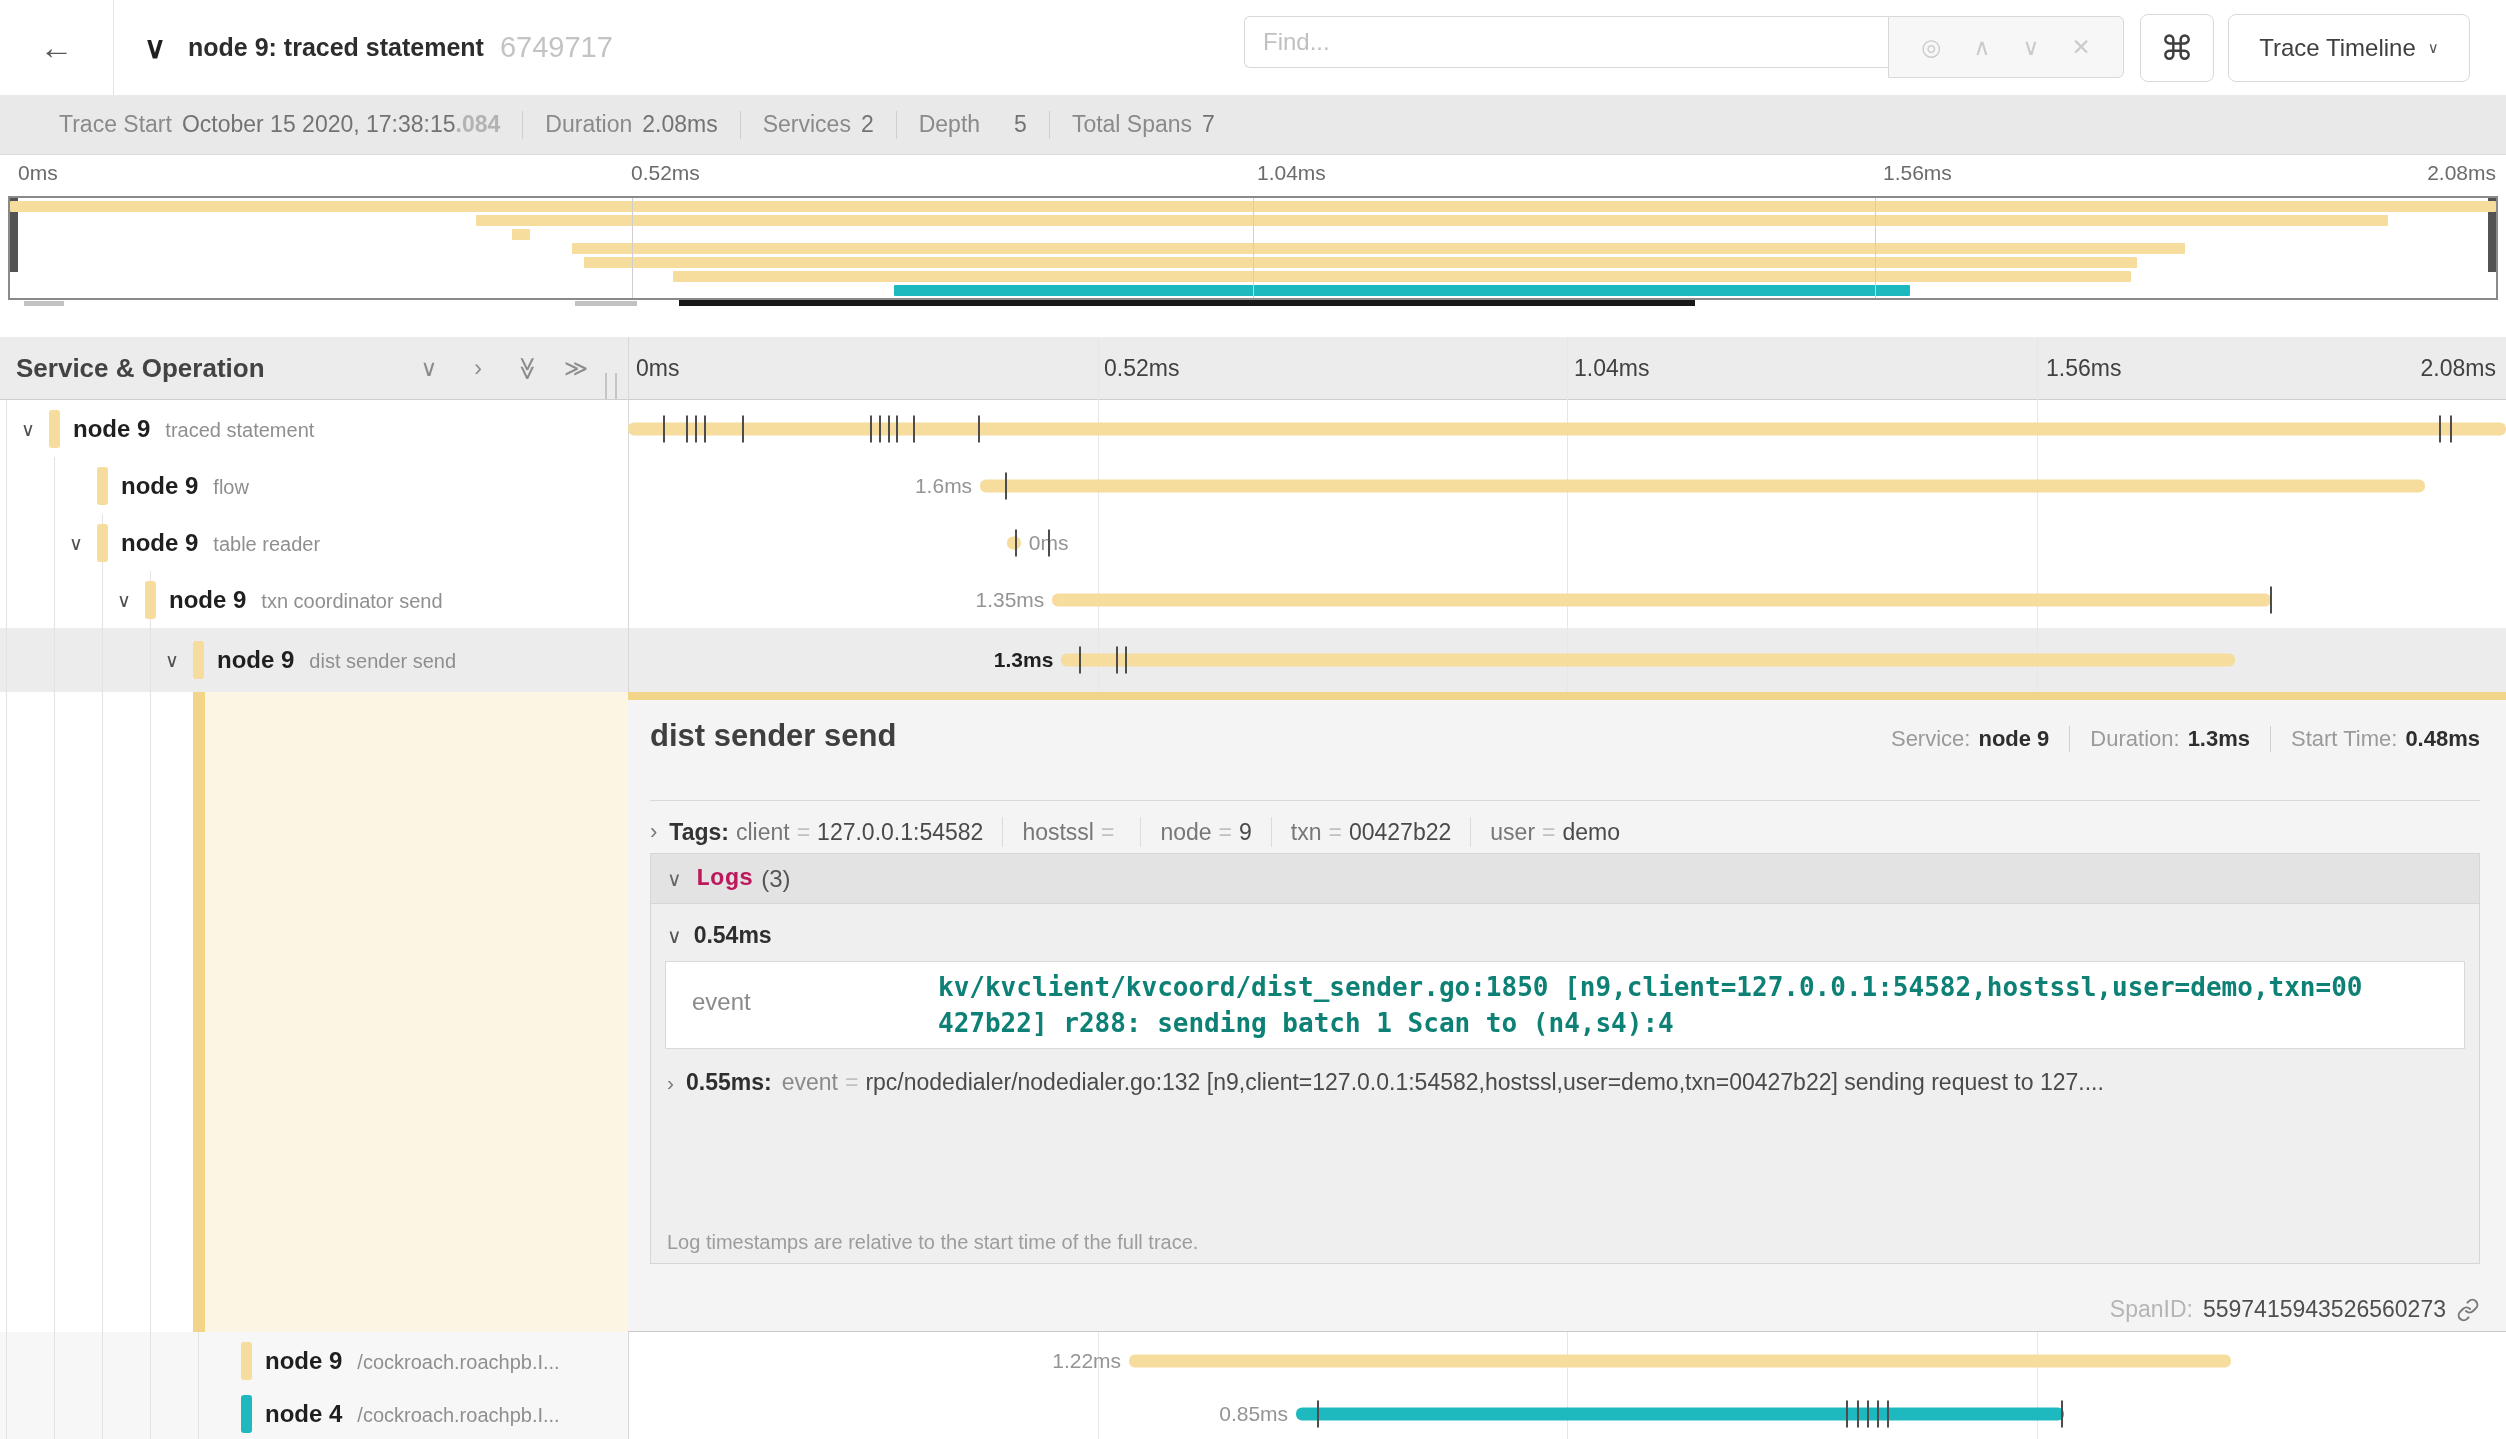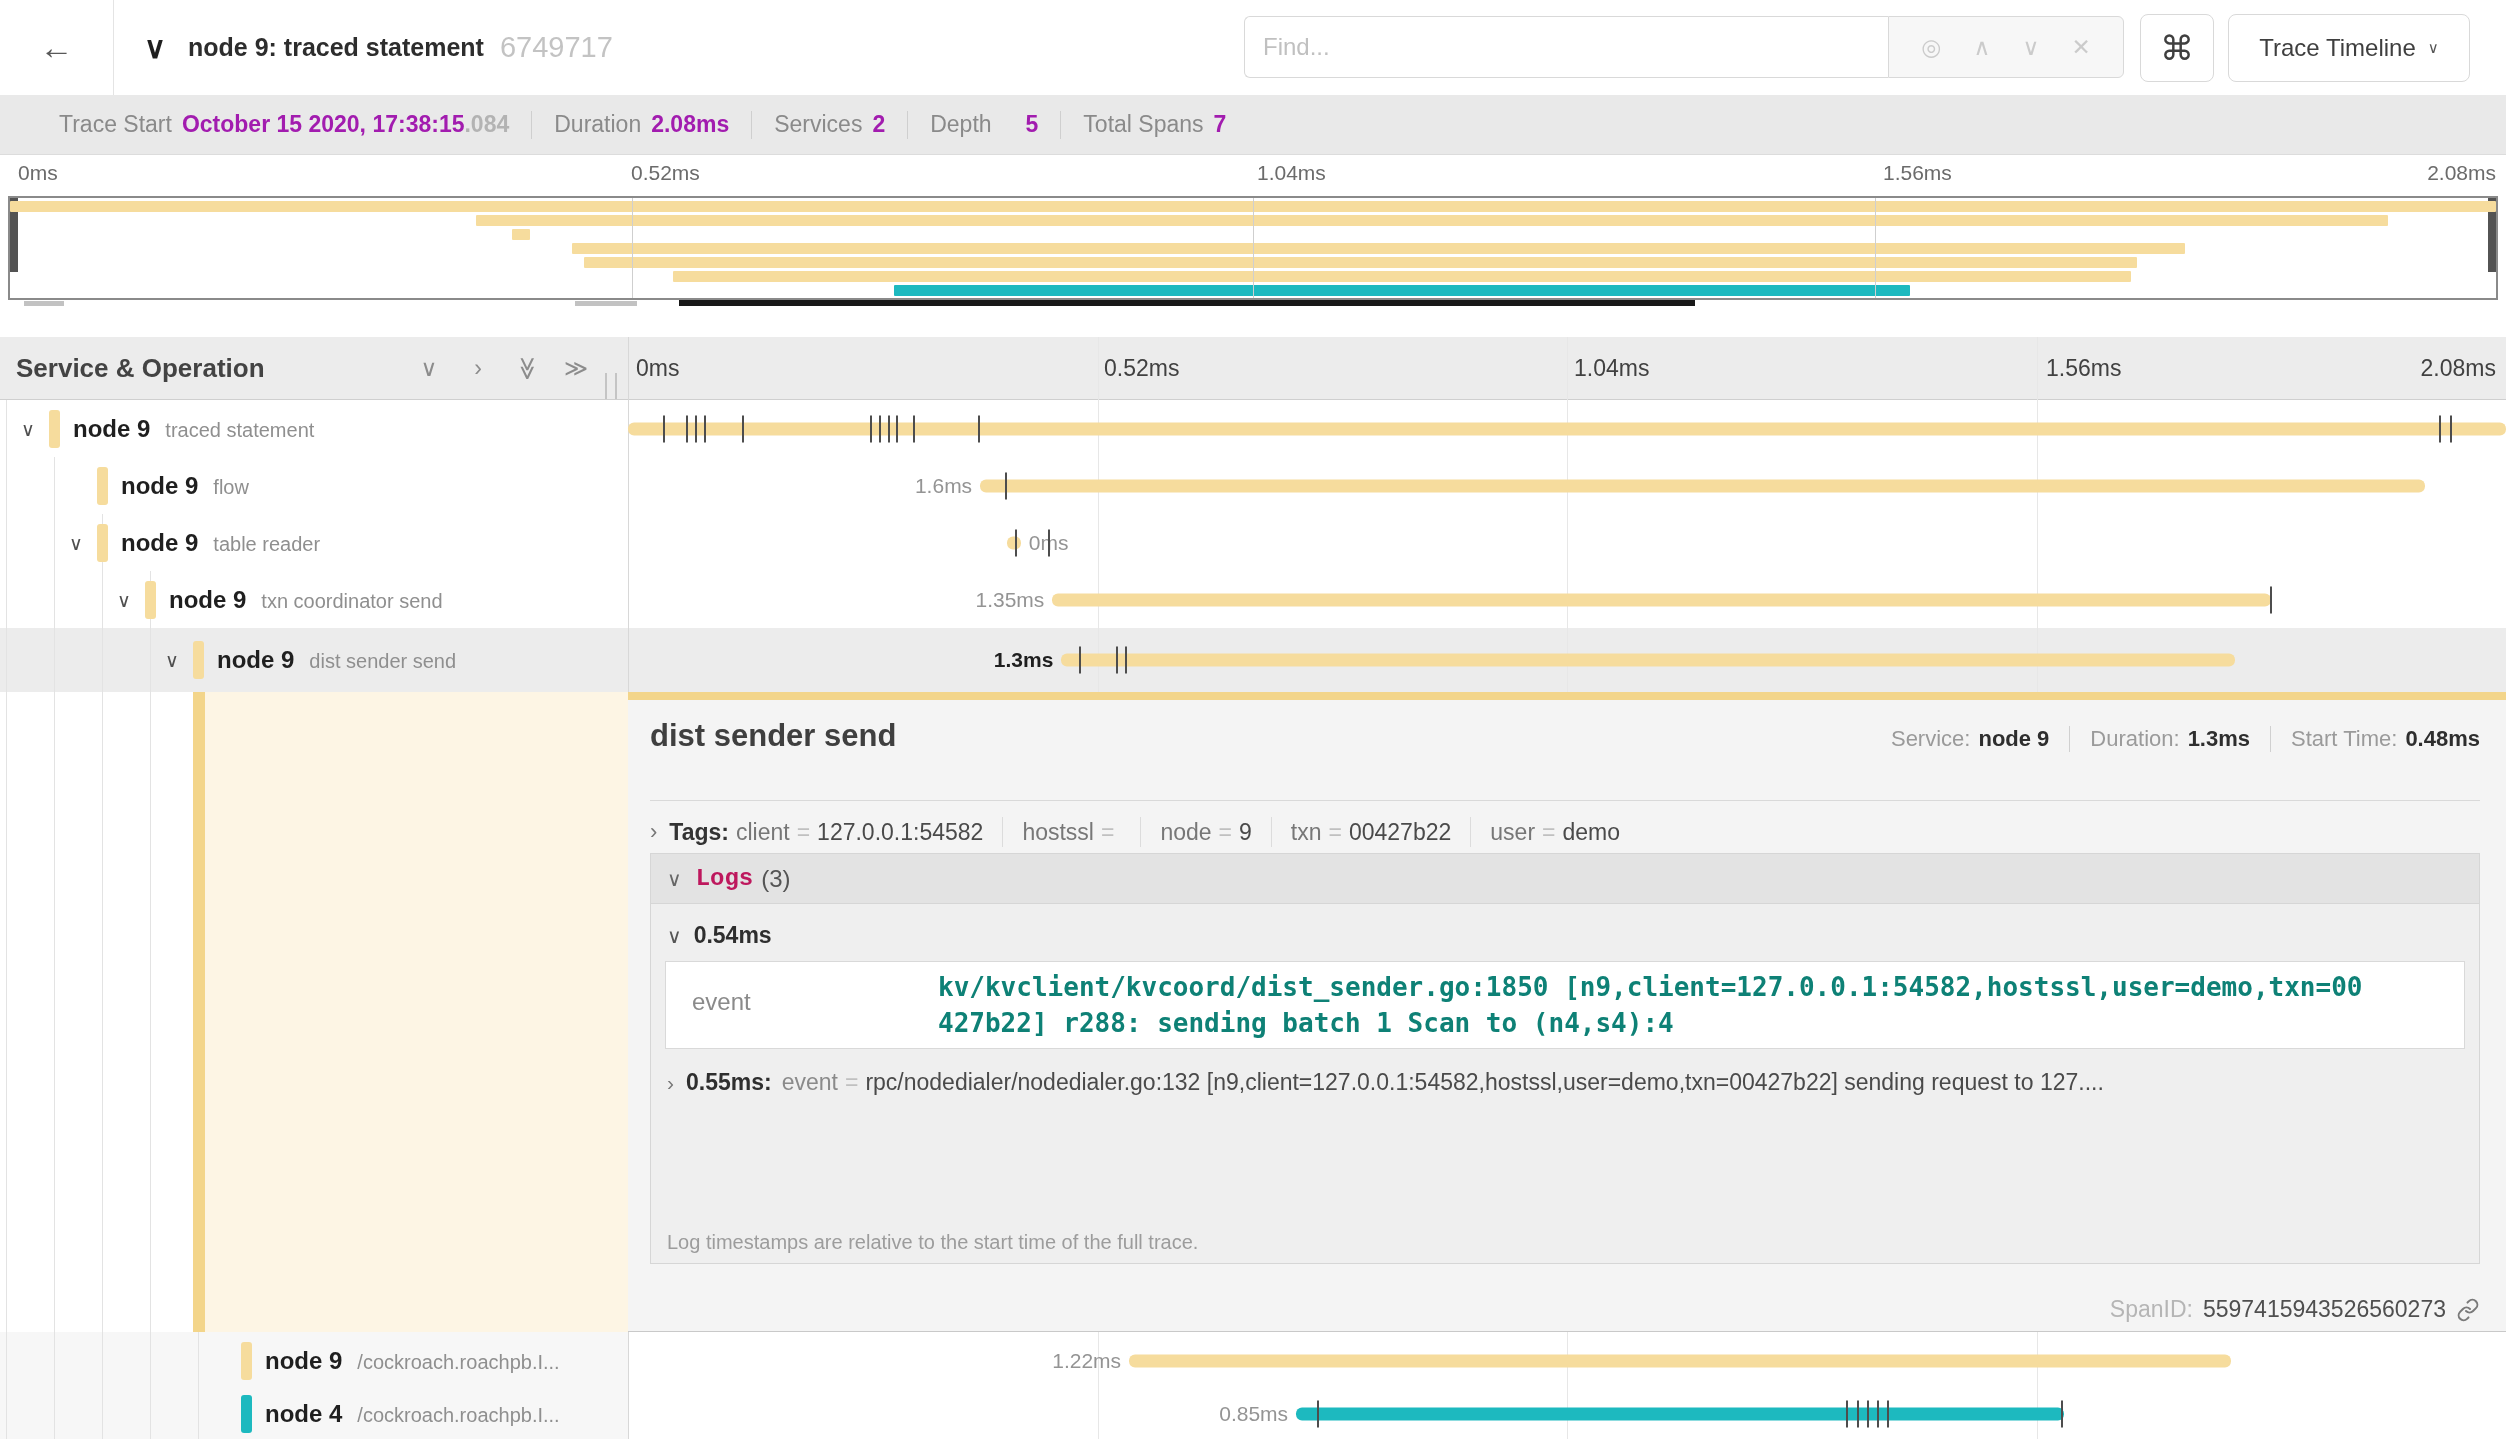--- a/index.html
+++ b/index.html
@@ -13,41 +13,41 @@
   .guide{position:absolute;width:1px;background:#e3e3e3;}
   
   #header{position:absolute;left:0;top:0;width:2506px;height:95px;background:#fff;}
   #back-btn{position:absolute;left:0;top:0;width:113px;height:95px;border-right:1px solid #e4e4e4;
             display:flex;align-items:center;justify-content:center;font-size:34px;color:#595959;cursor:pointer;}
   #title-collapse{position:absolute;left:133px;top:0;height:95px;width:44px;display:flex;align-items:center;
             justify-content:center;font-size:30px;font-weight:700;color:#1f1f1f;cursor:pointer;}
   #title-wrap{position:absolute;left:188px;top:0;height:95px;display:flex;align-items:center;white-space:nowrap;}
   #page-title{font-size:25px;font-weight:700;color:#2d2d2d;}
   #trace-id{font-size:29px;color:#c3c3c3;margin-left:16px;}
-  #find-input{position:absolute;left:1244px;top:16px;width:644px;height:62px;border:1px solid #d9d9d9;
+  #find-input{position:absolute;left:1244px;top:16px;width:644px;height:52px;border:1px solid #d9d9d9;
             border-right:none;border-radius:6px 0 0 6px;background:#fff;box-sizing:border-box;
             padding:0 18px;font-size:24px;color:#444;font-family:"Liberation Sans",sans-serif;outline:none;}
   #find-input::placeholder{color:#c0c0c0;}
   #find-tools{position:absolute;left:1888px;top:16px;width:236px;height:62px;background:#f7f7f7;
             border:1px solid #d9d9d9;border-radius:0 6px 6px 0;box-sizing:border-box;
             display:flex;align-items:center;justify-content:space-evenly;}
   .find-tool{font-size:23px;color:#cbcbcb;cursor:pointer;line-height:1;}
   #shortcut-btn{position:absolute;left:2140px;top:14px;width:72px;height:66px;border:1px solid #d9d9d9;
             border-radius:8px;background:#fff;display:flex;align-items:center;justify-content:center;
             font-size:34px;color:#3f3f3f;cursor:pointer;}
   #view-btn{position:absolute;left:2228px;top:14px;width:240px;height:66px;border:1px solid #d9d9d9;
             border-radius:8px;background:#fff;display:flex;align-items:center;justify-content:center;
             gap:12px;font-size:24px;color:#3f3f3f;cursor:pointer;}
   #view-btn .caret{font-size:15px;color:#555;}
   
   #infobar{position:absolute;left:0;top:95px;width:2506px;height:60px;background:#e9e9e9;
             border-bottom:1px solid #dcdcdc;display:flex;align-items:center;padding-left:18px;box-sizing:border-box;
             font-size:23px;white-space:nowrap;}
   #infobar .lbl{color:#8a8a8a;margin-right:10px;}
-  #infobar .val{color:#a21caf;font-weight:700;}
+  #infobar .val{color:#737373;font-weight:400;}
   #infobar .sfx{color:#b3b3b3;font-weight:700;}
   #infobar .sep{width:1px;height:28px;background:#cfcfcf;margin:0 22px;}
   
   #minimap{position:absolute;left:0;top:155px;width:2506px;height:152px;background:#fff;}
   .mm-axis-label{position:absolute;top:6px;font-size:21px;color:#6b6b6b;}
   #mm-canvas{position:absolute;left:8px;top:41px;width:2490px;height:104px;border:2px solid #8a8a8a;
              box-sizing:border-box;background:#fff;cursor:crosshair;}
   .mm-bar{position:absolute;height:11px;border-radius:1px;}
   .mm-grid{position:absolute;top:0;bottom:0;width:1px;background:#cfcfcf;}
   .mm-handle{position:absolute;top:0;width:8px;height:74px;background:#535353;cursor:ew-resize;}

